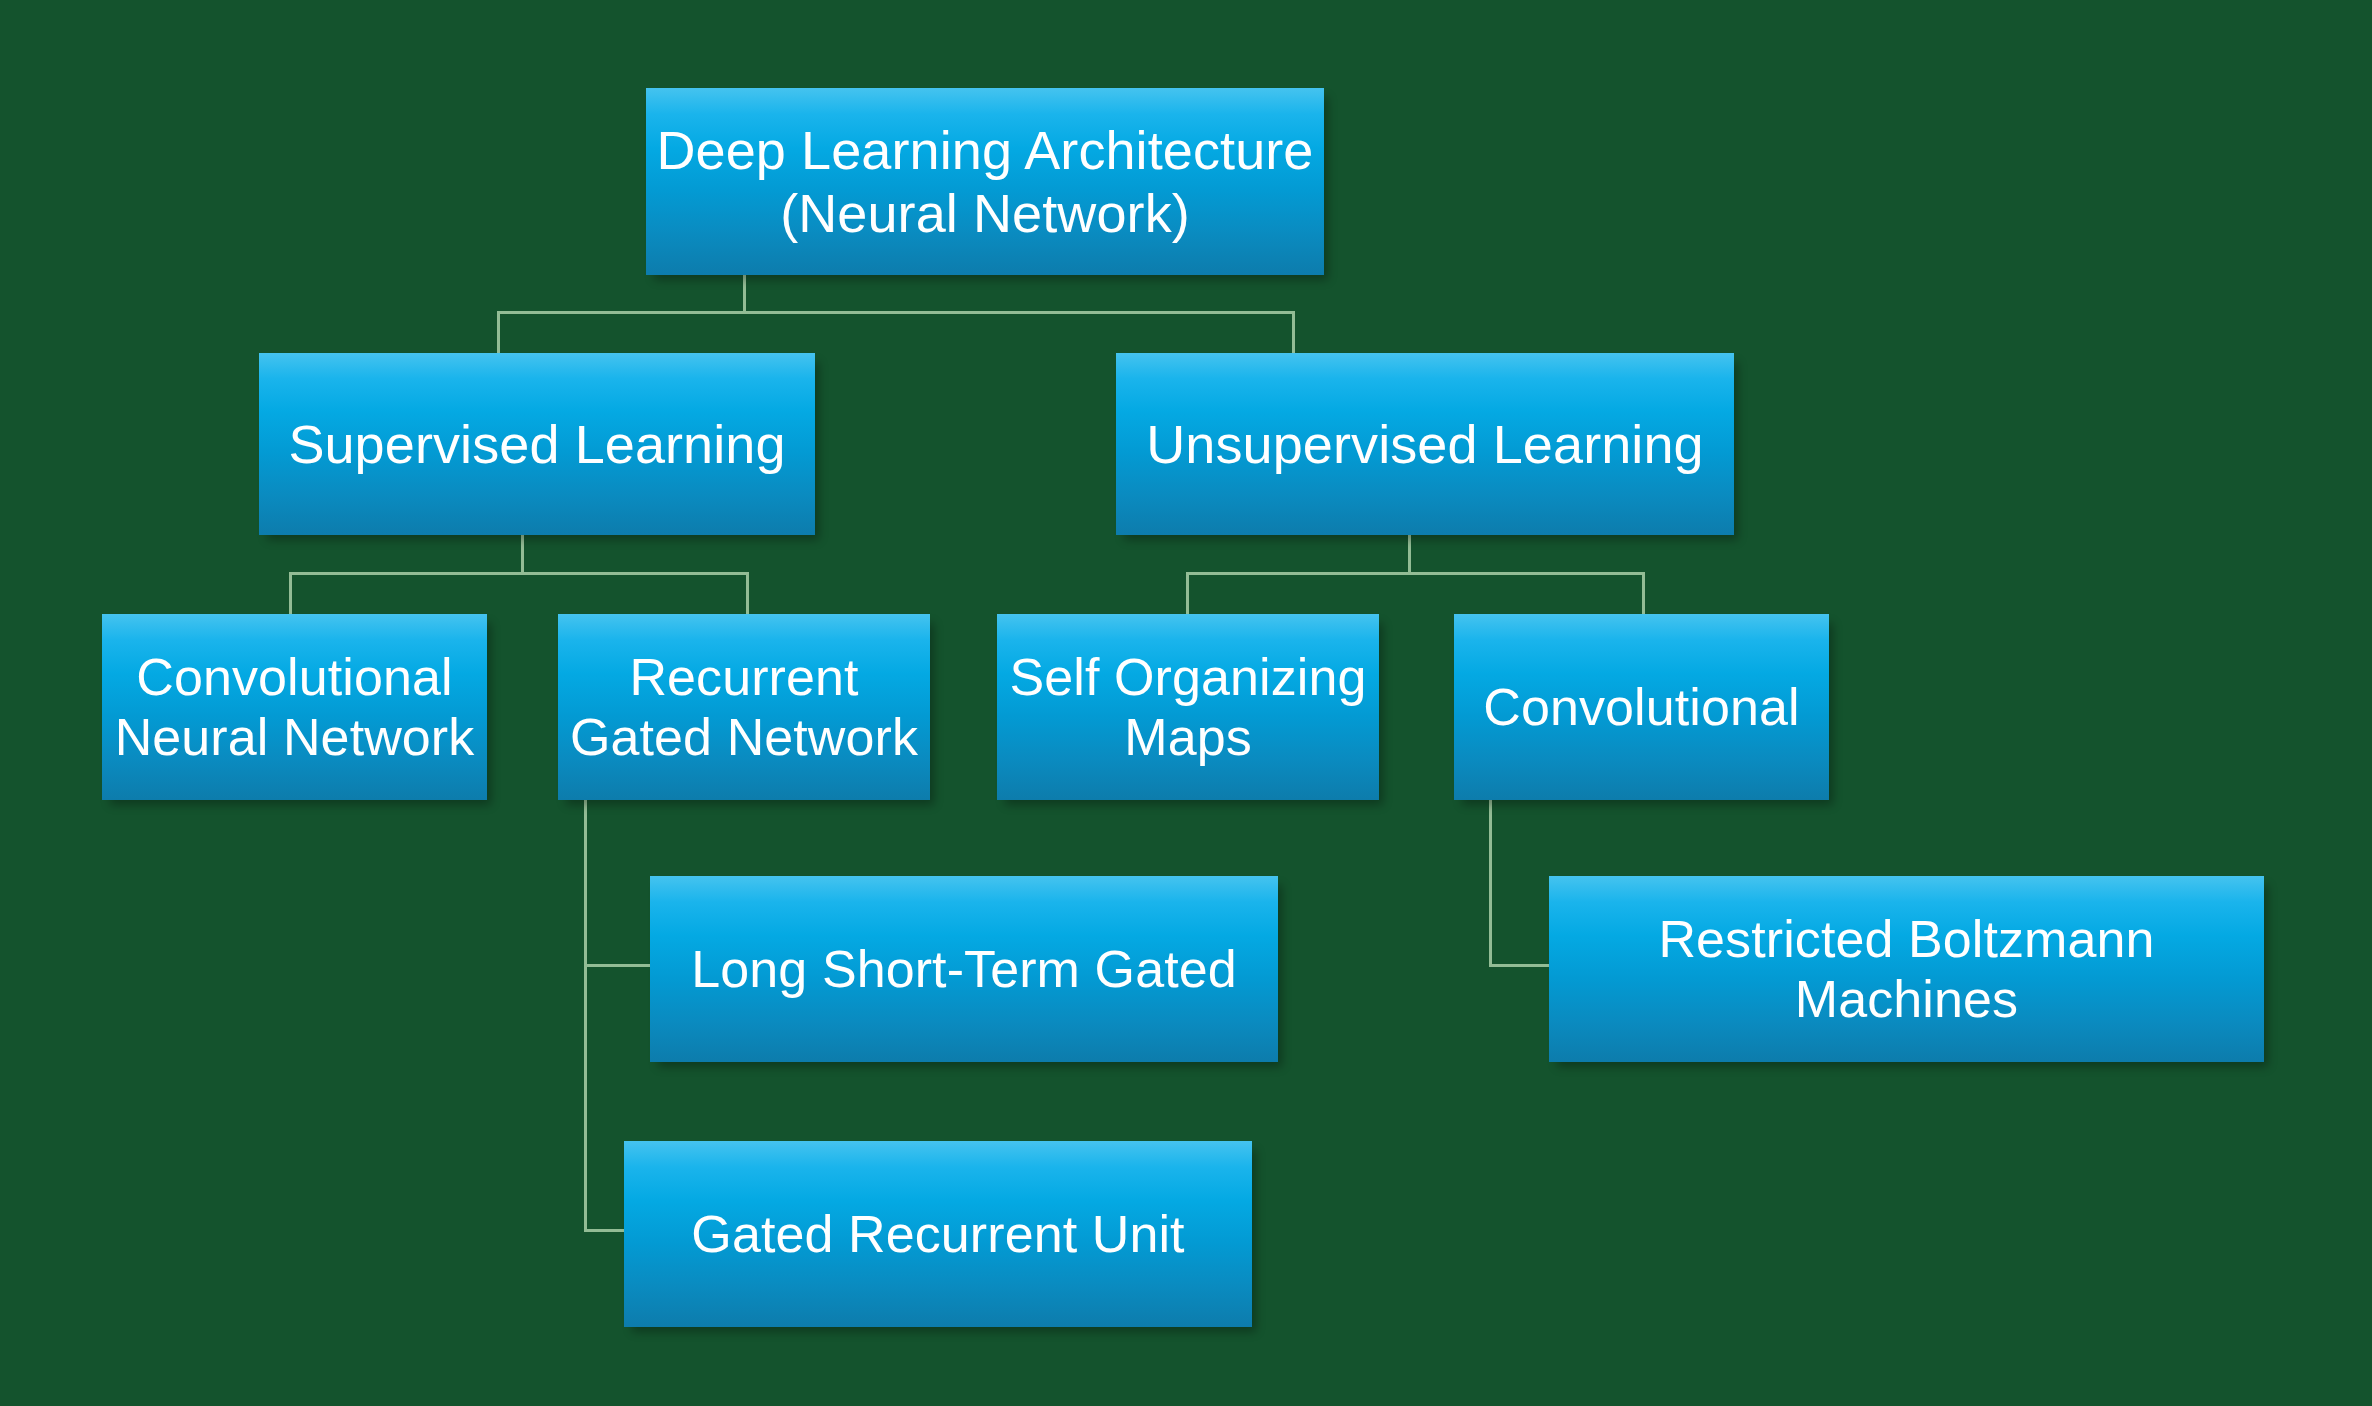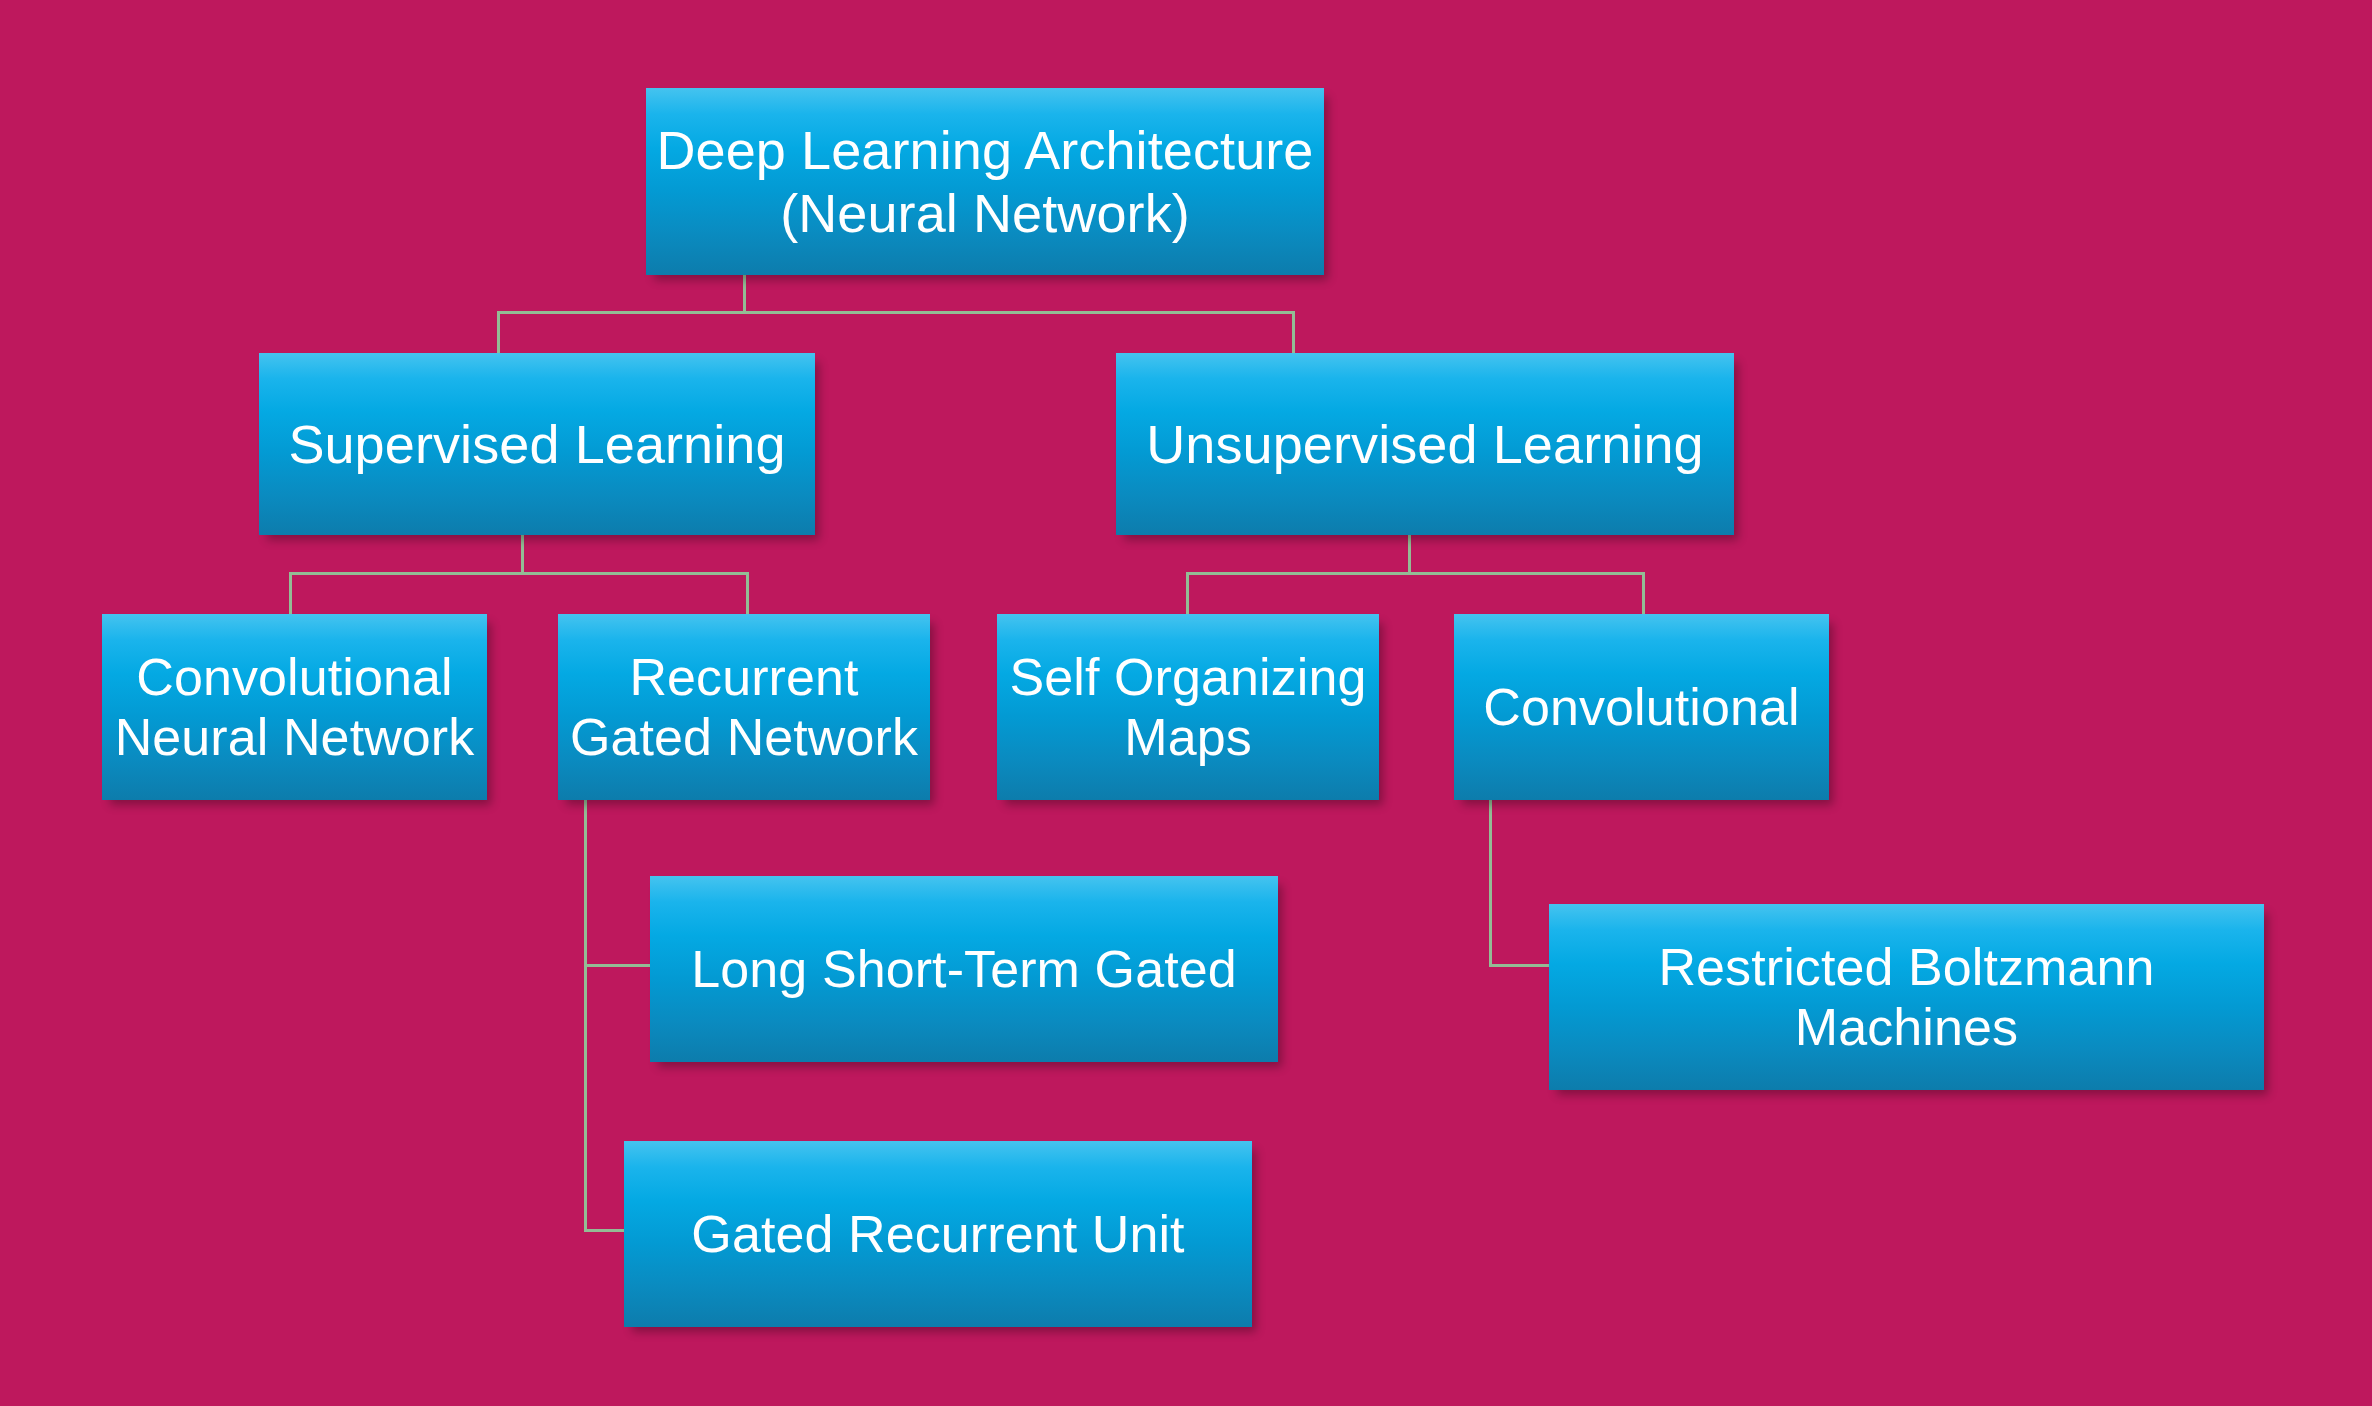--- a/index.html
+++ b/index.html
@@ -7,21 +7,21 @@
     padding: 0;
     background: #ffffff;
   }
   body {
     font-family: "Liberation Sans", sans-serif;
   }
   #canvas {
     position: relative;
     width: 2372px;
     height: 1406px;
-    background: #be185d;
+    background: #14532d;
     overflow: hidden;
   }
 
   
   .conn {
     position: absolute;
     background: #93bc95;
   }
   .conn-h { height: 3px; }
   .conn-v { width: 3px; }
@@ -115,18 +115,18 @@
   </div>
 
   <div class="node fs-l4" style="left:650px; top:876px; width:628px; height:186px;">
     <span>Long Short-Term Gated</span>
   </div>
 
   <div class="node fs-l4" style="left:624px; top:1141px; width:628px; height:186px;">
     <span>Gated Recurrent Unit</span>
   </div>
 
-  <div class="node fs-l4" style="left:1549px; top:876px; width:715px; height:186px;margin-top:28px;">
+  <div class="node fs-l4" style="left:1549px; top:876px; width:715px; height:186px;">
     <span>Restricted Boltzmann
 Machines</span>
   </div>
 
 </div>
 
 </body></html>

